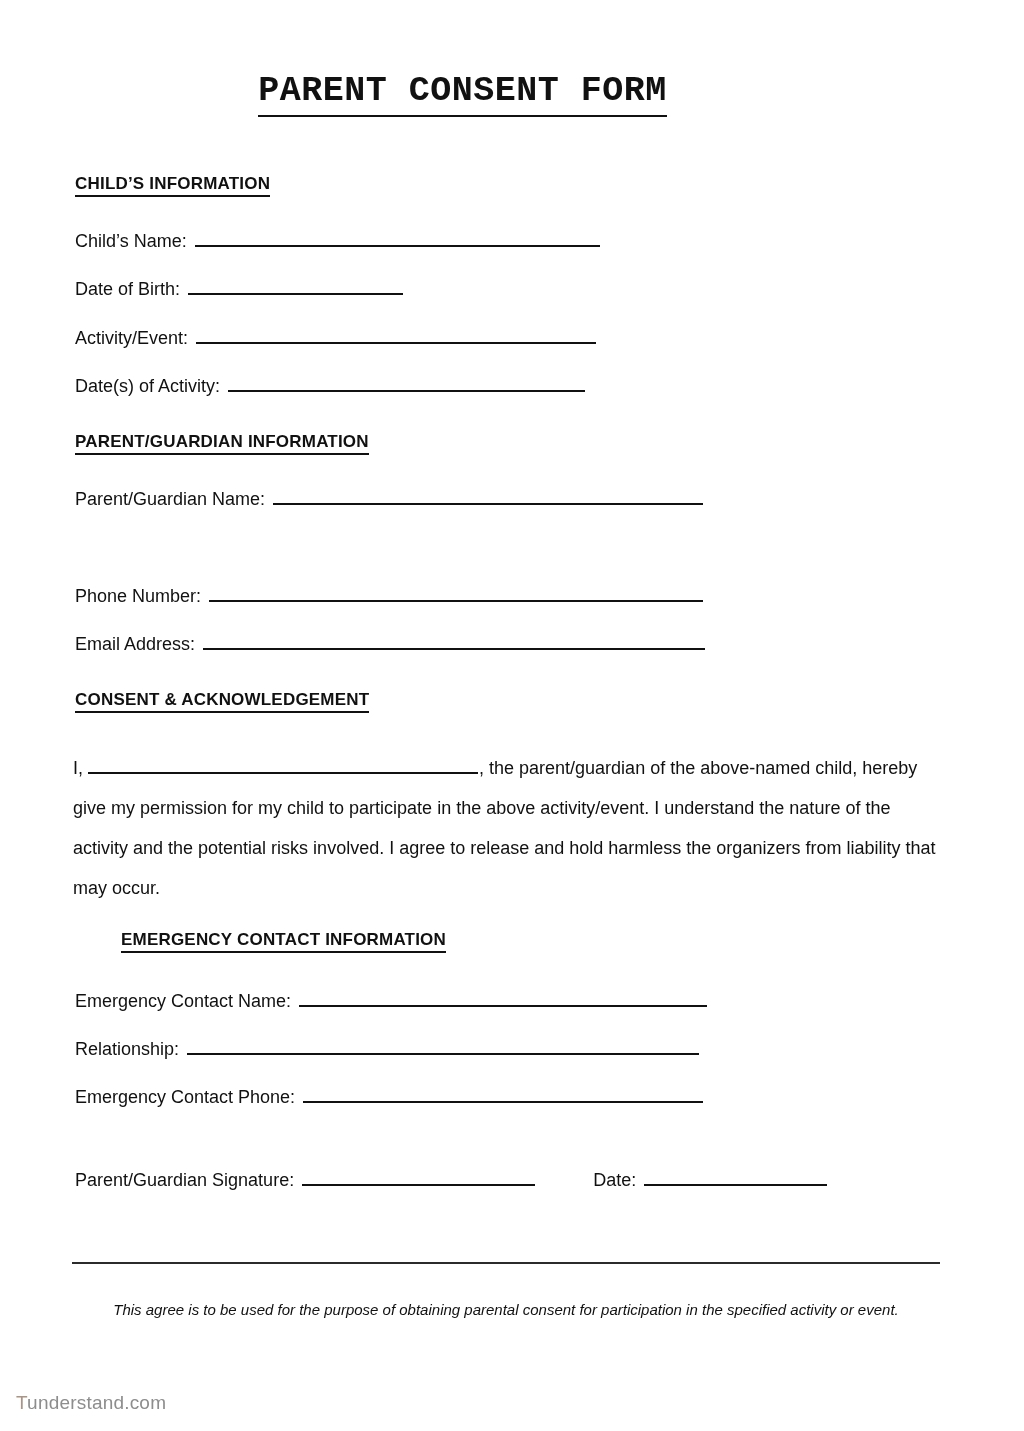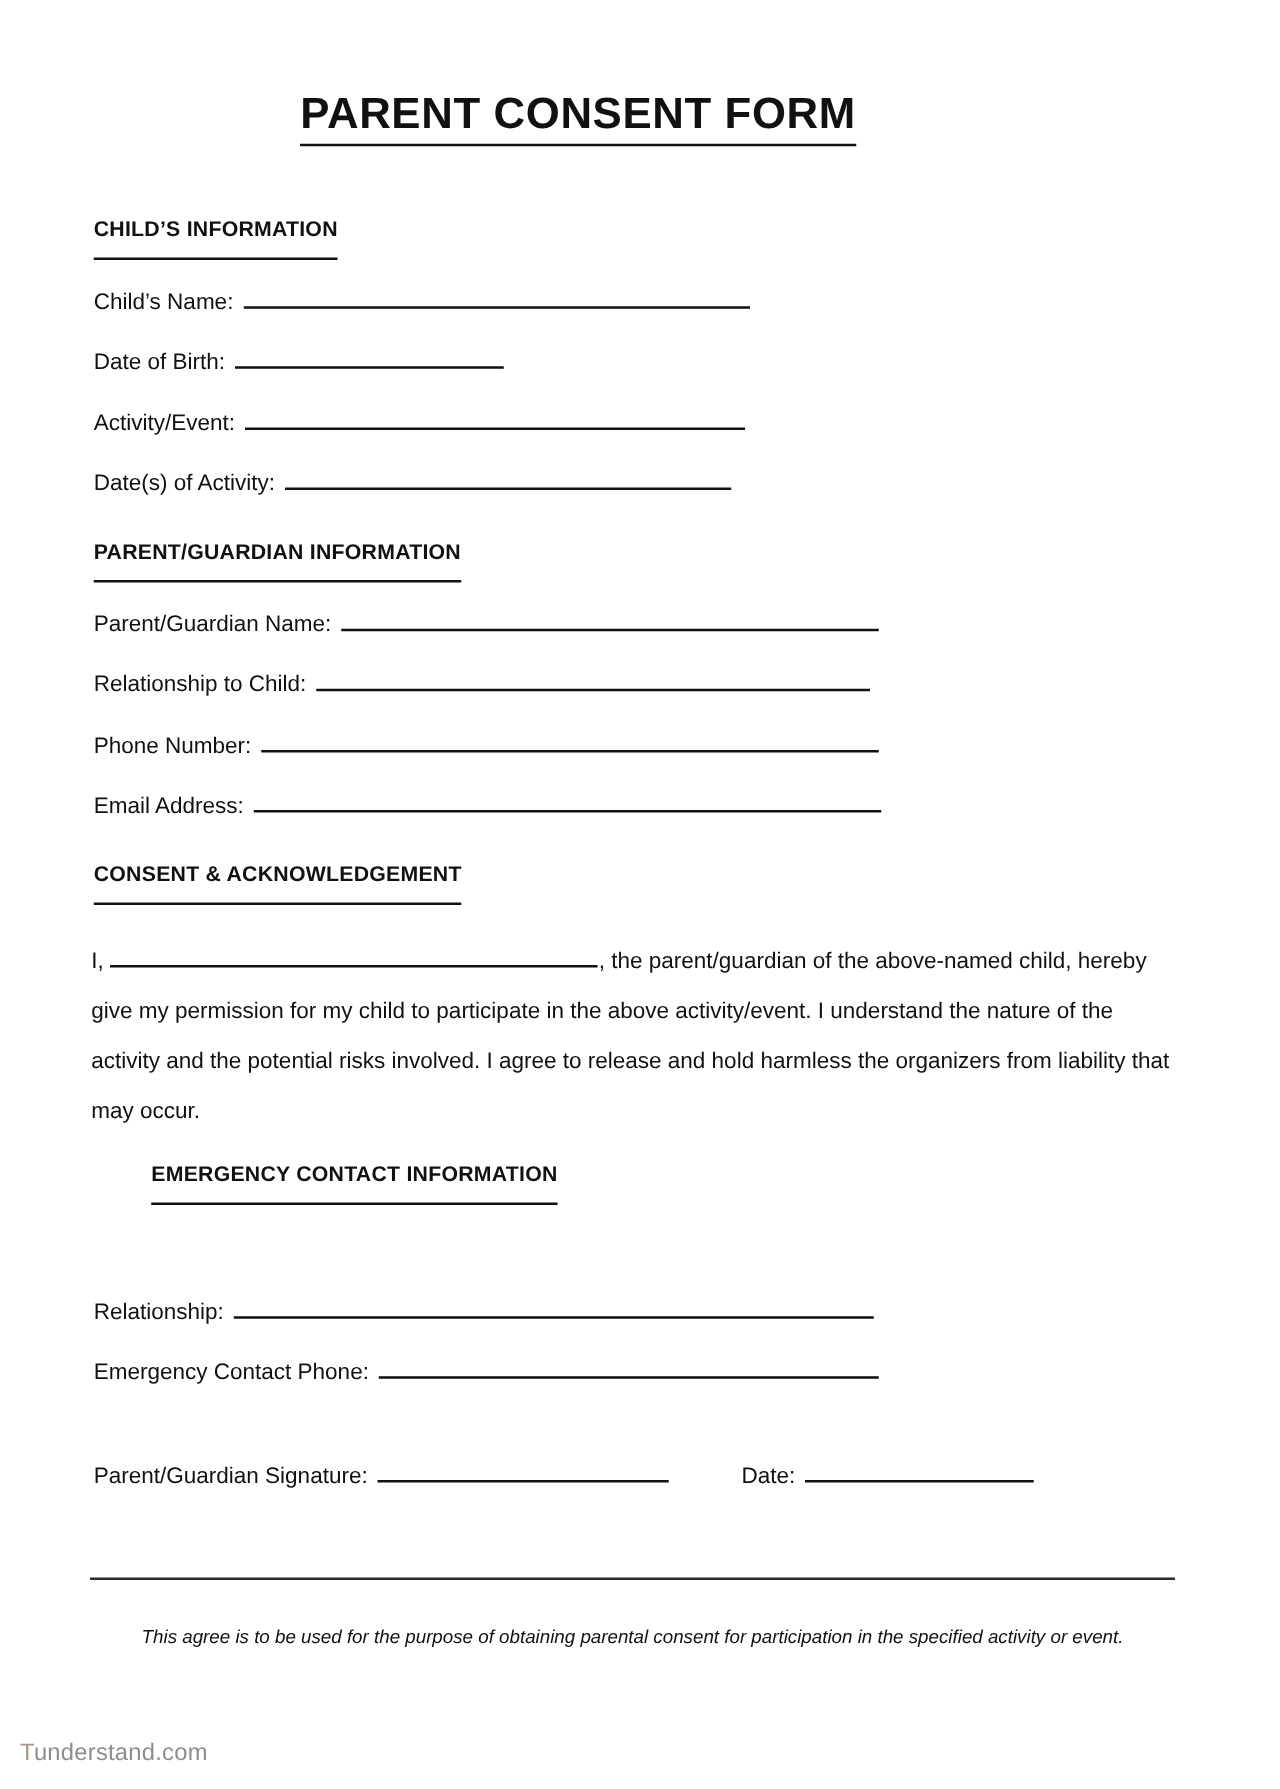--- a/index.html
+++ b/index.html
@@ -24,20 +24,21 @@
     background: #ffffff;
   }
 
   
   .doc-title {
     position: absolute;
     left: 0;
     top: 70px;
     width: 925px;
     text-align: center;
+    font-family: Liberation Mono, monospace;
   }
   .doc-title .title-text {
     display: inline-block;
     font-size: 35px;
     font-weight: bold;
     letter-spacing: 0.5px;
     line-height: 42px;
     border-bottom: 2px solid #111111;
     padding-bottom: 3px;
     white-space: nowrap;
@@ -47,21 +48,21 @@
   .section-heading {
     position: absolute;
     left: 75px;
     font-size: 17px;
     font-weight: bold;
     letter-spacing: 0.2px;
     white-space: nowrap;
   }
   .section-heading span.h-text {
     border-bottom: 2px solid #111111;
-    padding-bottom: 12px;
+    padding-bottom: 1px;
     display: inline-block;
   }
 
   
   .field-row {
     position: absolute;
     left: 75px;
     height: 26px;
     display: flex;
     align-items: baseline;
@@ -182,24 +183,20 @@
 
   <div class="section-heading" style="top:432px;">
     <span class="h-text">PARENT/GUARDIAN INFORMATION</span>
   </div>
 
   <div class="field-row" style="top:486px;">
     <span class="field-label">Parent/Guardian Name:</span>
     <span class="blank-line" style="width: 430px;"></span>
   </div>
 
-  <div class="field-row" style="top:534px;">
-    <span class="field-label">Relationship to Child:</span>
-    <span class="blank-line" style="width: 443px;"></span>
-  </div>
 
   <div class="field-row" style="top:583px;">
     <span class="field-label">Phone Number:</span>
     <span class="blank-line" style="width: 494px;"></span>
   </div>
 
   <div class="field-row" style="top:631px;">
     <span class="field-label">Email Address:</span>
     <span class="blank-line" style="width: 502px;"></span>
   </div>
@@ -207,20 +204,24 @@
   <div class="section-heading" style="top:690px;">
     <span class="h-text">CONSENT &amp; ACKNOWLEDGEMENT</span>
   </div>
 
   <div class="consent-para"><span>I,</span><span class="inline-blank"></span><span>, the parent/guardian of the above-named child, hereby give my permission for my child to participate in the above activity/event. I understand the nature of the activity and the potential risks involved. I agree to release and hold harmless the organizers from liability that may occur.</span></div>
 
   <div class="section-heading" style="top:930px;margin-left:46px;">
     <span class="h-text">EMERGENCY CONTACT INFORMATION</span>
   </div>
 
+  <div class="field-row" style="top:988px;">
+    <span class="field-label">Emergency Contact Name:</span>
+    <span class="blank-line" style="width: 408px;"></span>
+  </div>
 
   <div class="field-row" style="top:1036px;text-align:center;">
     <span class="field-label">Relationship:</span>
     <span class="blank-line" style="width: 512px;"></span>
   </div>
 
   <div class="field-row" style="top:1084px;">
     <span class="field-label">Emergency Contact Phone:</span>
     <span class="blank-line" style="width: 400px;"></span>
   </div>

